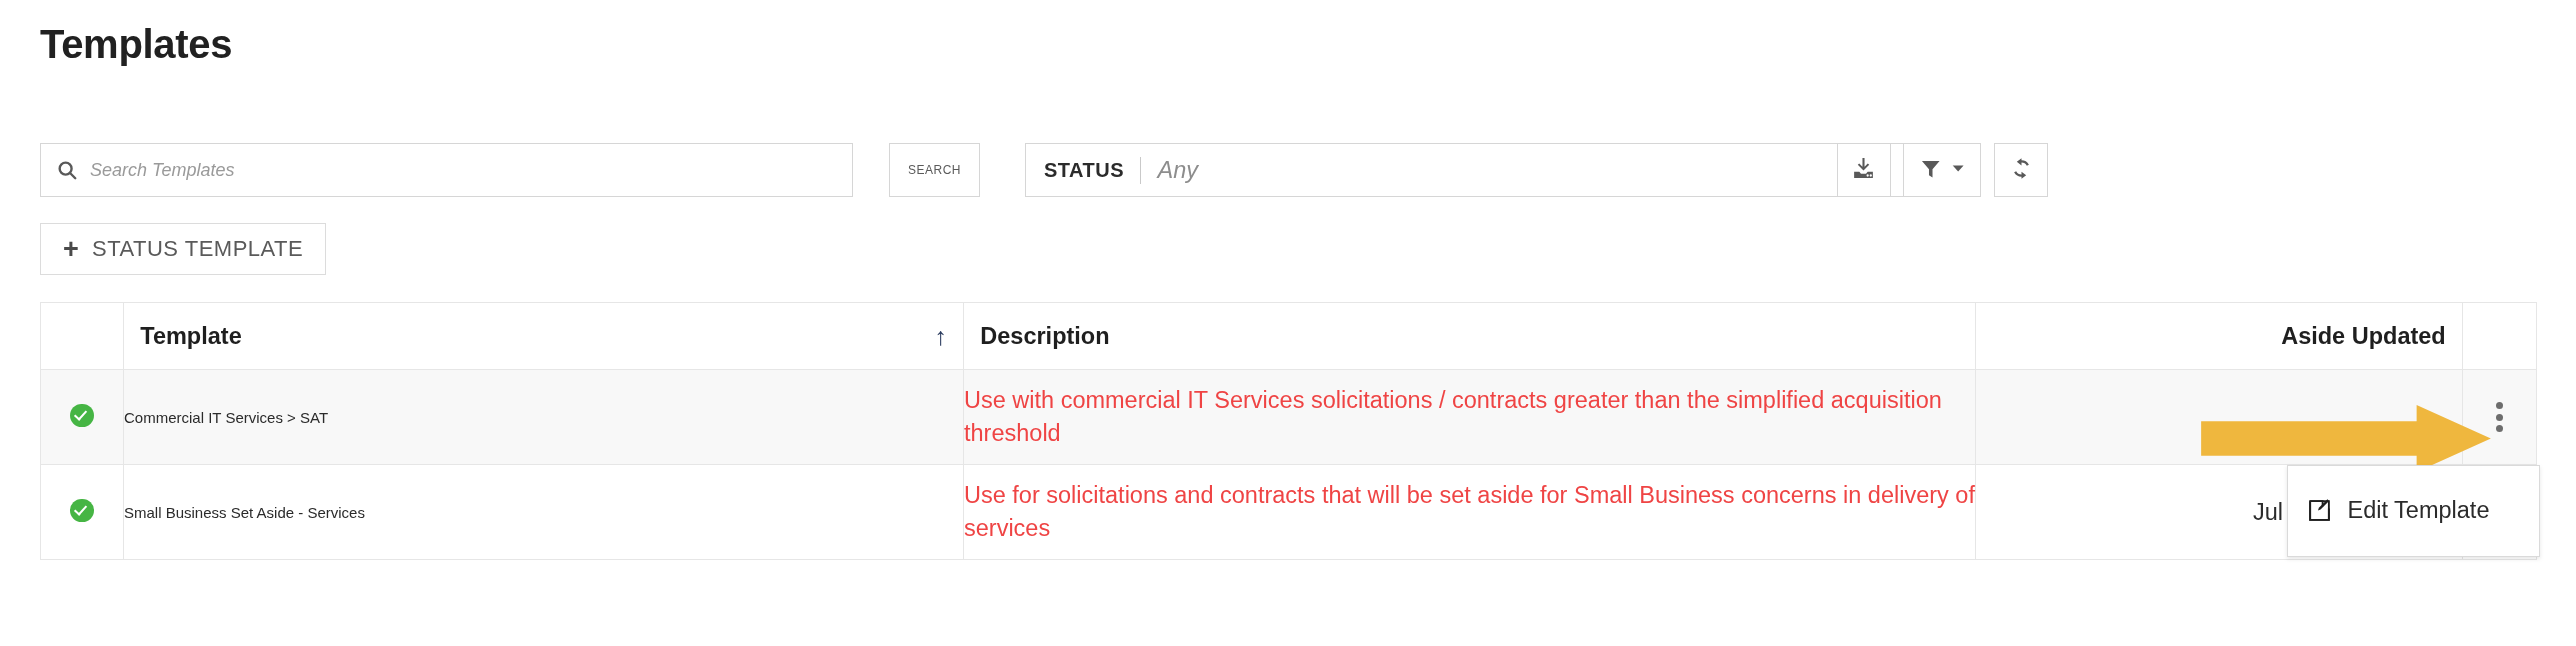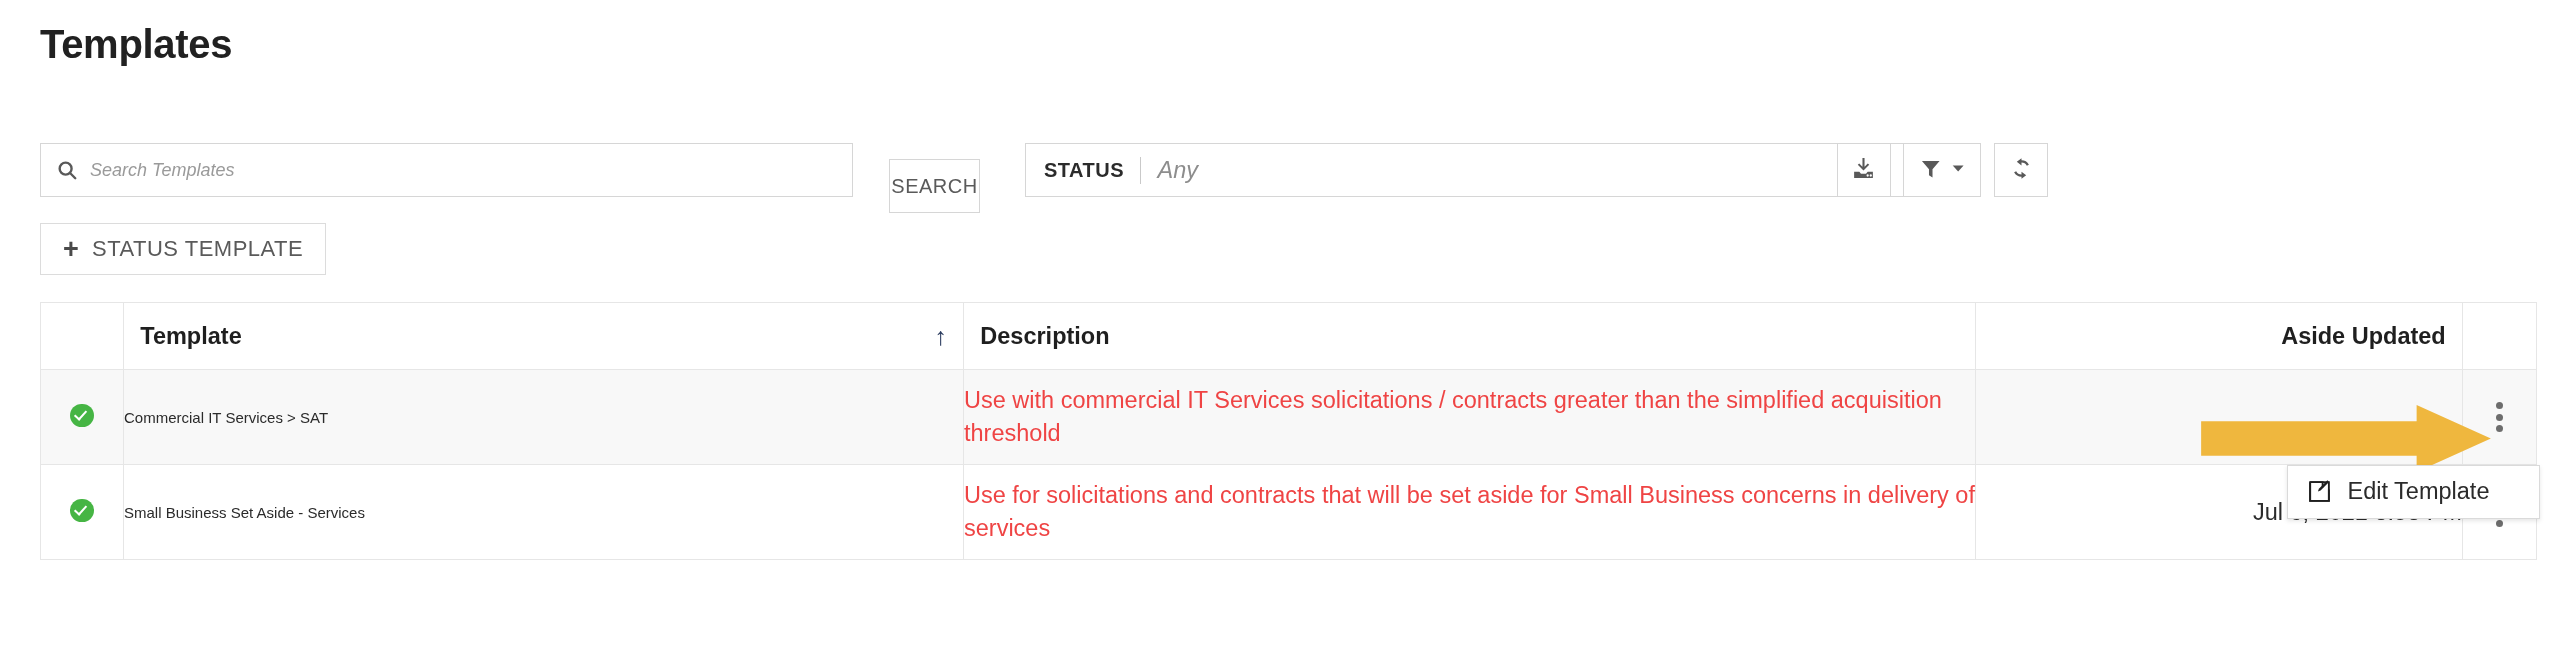--- a/index.html
+++ b/index.html
@@ -74,28 +74,27 @@
   .search-button {
     position: absolute;
     left: 849px;
     top: 0;
     width: 91px;
     height: 54px;
     box-sizing: border-box;
     border: 0.9px solid #d6d6d6;
     background: #fff;
     color: #5a5a5a;
-    font-size: 20px;
+    font-size: 12px;
     letter-spacing: 0.5px;
     display: flex;
     align-items: center;
     justify-content: center;
     cursor: pointer;
     font-family: "Liberation Sans", sans-serif;
-    margin-top: 16px;
   }
 
   .status-filter {
     position: absolute;
     left: 985px;
     top: 0;
     width: 927px;
     height: 54px;
     box-sizing: border-box;
     border: 0.9px solid #d6d6d6;
@@ -274,21 +273,21 @@
   
   .context-menu {
     position: absolute;
     left: 2287px;
     top: 465px;
     width: 253px;
     box-sizing: border-box;
     background: #ffffff;
     border: 0.9px solid #dadada;
     box-shadow: 0 1.8px 4.5px rgba(0,0,0,0.10);
-    padding: 7px 0;
+    padding: 26px 0;
   }
   .menu-item {
     display: flex;
     align-items: center;
     padding: 5.4px 18px;
     cursor: pointer;
     font-size: 23.5px;
     color: #2b2b2b;
   }
   .menu-item-icon {

